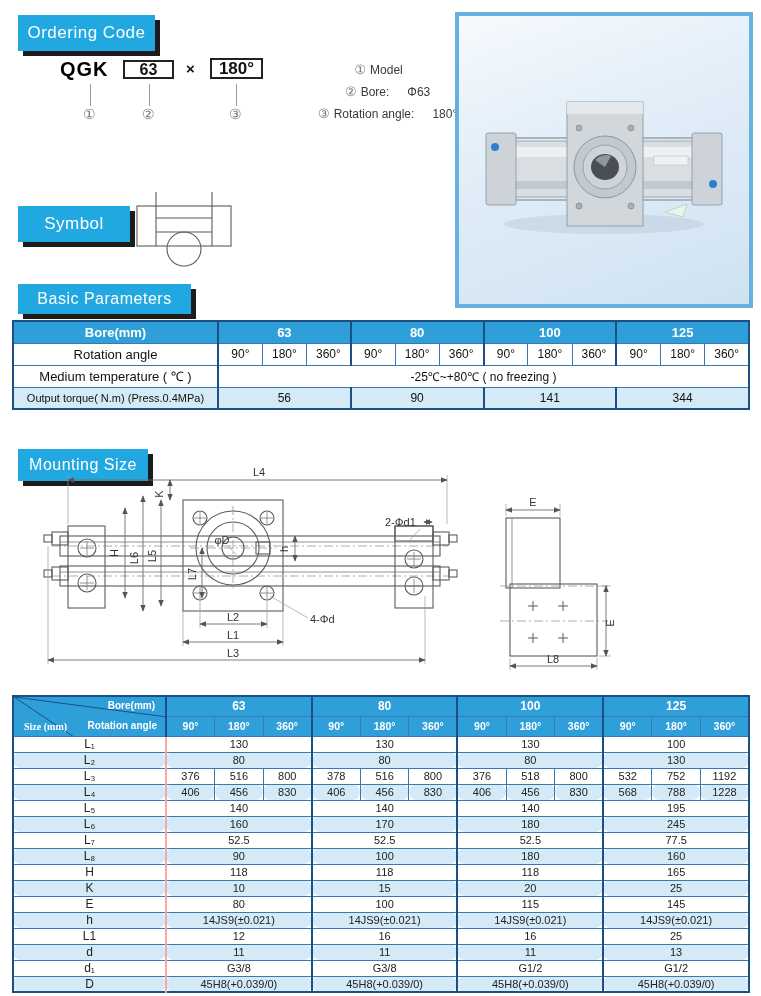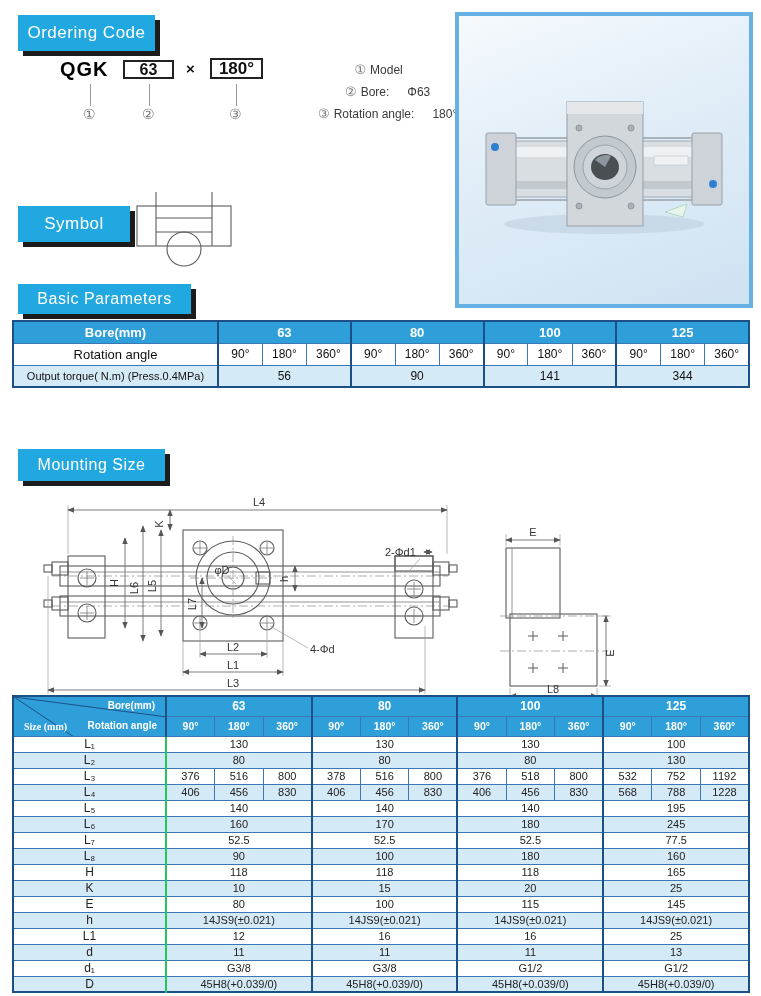--- a/index.html
+++ b/index.html
@@ -6,21 +6,21 @@
   html,body { background:#fff; }
   body { width:761px; height:996px; font-family:"Liberation Sans",sans-serif; color:#222; position:relative; }
   .page { position:absolute; left:0; top:0; width:761px; height:996px; background:#fff; overflow:hidden;padding-left:18px; }
 
   
   .sec-hdr { position:absolute; background:#22a8e0; color:#fff; display:flex; align-items:center; justify-content:center;
              box-shadow:5px 5px 0 #1c1c1c; font-size:17px; letter-spacing:0.5px; }
   #hdr-ordering { left:18px; top:15px; width:137px; height:36px; }
   #hdr-symbol   { left:18px; top:166px; width:112px; height:36px;margin-top:40px; }
   #hdr-basic    { left:18px; top:284px; width:173px; height:30px; font-size:16px; }
-  #hdr-mounting { left:18px; top:449px; width:147px; height:32px; font-size:16px; }
+  #hdr-mounting { left:18px; top:449px; width:130px; height:32px; font-size:16px; }
 
   
   .oc-model { position:absolute; left:60px; top:58px; font-size:20px; font-weight:bold; letter-spacing:1px; color:#000000; }
   .oc-box { position:absolute; border:2px solid #222; display:flex; align-items:center; justify-content:center; font-weight:bold; color:#111; }
   .oc-bore  { left:123px; top:60px; width:51px; height:19px; font-size:16px; }
   .oc-angle { left:210px; top:58px; width:53px; height:21px; font-size:17px; }
   .oc-x { position:absolute; left:186px; top:60px; font-size:15px; font-weight:bold; color:#111; }
   .oc-line { position:absolute; width:1px; background:#9a9a9a; }
   #ln1 { left:90px; top:84px; height:22px; }
   #ln2 { left:149px; top:84px; height:22px; }
@@ -54,31 +54,31 @@
   .bt td.rowlabel { border-right:2px solid #1d4f87; }
   .bt tr.tint td { background:#d5eaf7; }
 
   .mt { left:12px; top:695px; width:738px; border:2px solid #1d4f87; }
   .mt td { border:1px solid #3a78b5; height:16px; font-size:11px; color:#222; }
   .mt col.mc-label { width:153px; }
   .mt tr.hdr td { background:#2f9fd9; color:#fff; height:20px; }
   .mt tr.h1 td { font-weight:bold; font-size:12px; }
   .mt td.ang { font-weight:bold; font-size:10.5px; }
   .mt td.grp { border-left:2px solid #1d4f87; }
-  .mt td.rowlabel { border-right:2px solid #22c55e; font-size:12px; }
-  .mt tr.tint td { background:#d5eaf7; }
+  .mt td.rowlabel { border-right:2px solid #fca5a5; font-size:12px; }
+  .mt tr.tint td { background:#d5eaf7;border-radius:8px; }
   .mt td.corner { position:relative; padding:0; background:#2f9fd9; }
   .corner span { position:absolute; color:#fff; font-size:10px; }
   .c-bore { right:10px; top:3px; }
   .c-rot  { right:8px;  top:23px; }
   .c-size { left:10px;  top:24px;font-family:Liberation Serif, serif; }
   .corner svg { position:absolute; left:0; top:0; }
 
   
-  .drawing-holder { position:absolute; left:12px; top:496px; width:740px; height:207px; }
+  .drawing-holder { position:absolute; left:12px; top:466px; width:740px; height:207px; }
   .ln  { stroke:#5b5b5b; fill:none; stroke-width:1.1; }
   .lnt { stroke:#7a7a7a; fill:none; stroke-width:0.8; }
   .cl  { stroke:#8a8a8a; stroke-width:0.7; stroke-dasharray:9 3 2 3; }
   .dim { stroke:#6e6e6e; stroke-width:0.9; marker-start:url(#ar); marker-end:url(#ar); }
   .ext { stroke:#9b9b9b; stroke-width:0.7; }
   .dl  { font-family:"Liberation Sans",sans-serif; font-size:11px; fill:#333; }
 </style>
 </head>
 <body>
 
@@ -178,20 +178,24 @@
       <td>360°</td>
       <td class="grp">90°</td>
       <td>180°</td>
       <td>360°</td>
       <td class="grp">90°</td>
       <td>180°</td>
       <td>360°</td>
       <td class="grp">90°</td>
       <td>180°</td>
       <td>360°</td>
+    </tr>
+    <tr>
+      <td class="rowlabel lbl">Medium temperature ( ℃ )</td>
+      <td colspan="12" class="grp">-25℃~+80℃ ( no freezing )</td>
     </tr>
     <tr class="tint">
       <td class="rowlabel sm">Output torque( N.m) (Press.0.4MPa)</td>
       <td colspan="3" class="grp">56</td>
       <td colspan="3" class="grp">90</td>
       <td colspan="3" class="grp">141</td>
       <td colspan="3" class="grp">344</td>
     </tr>
   </tbody>
     </table>

